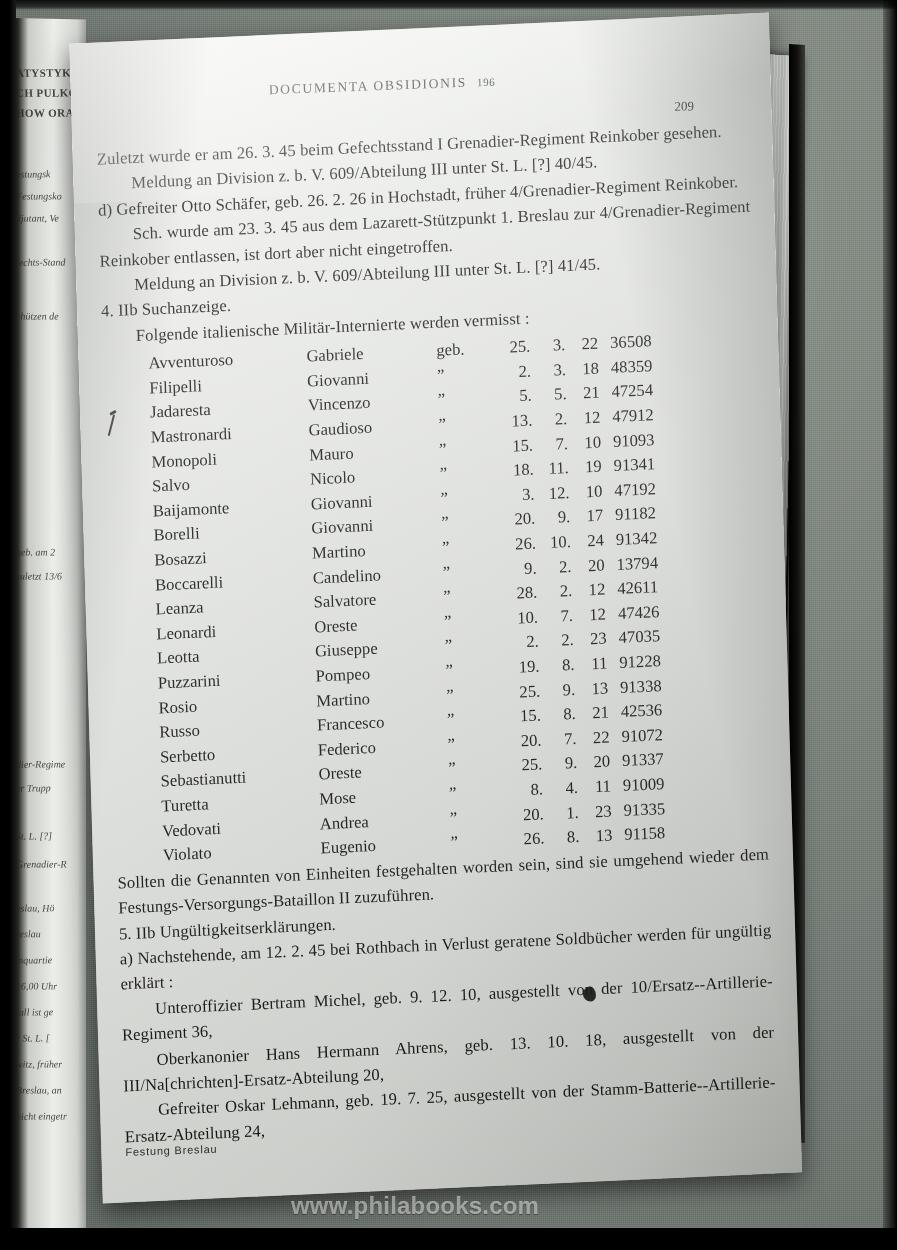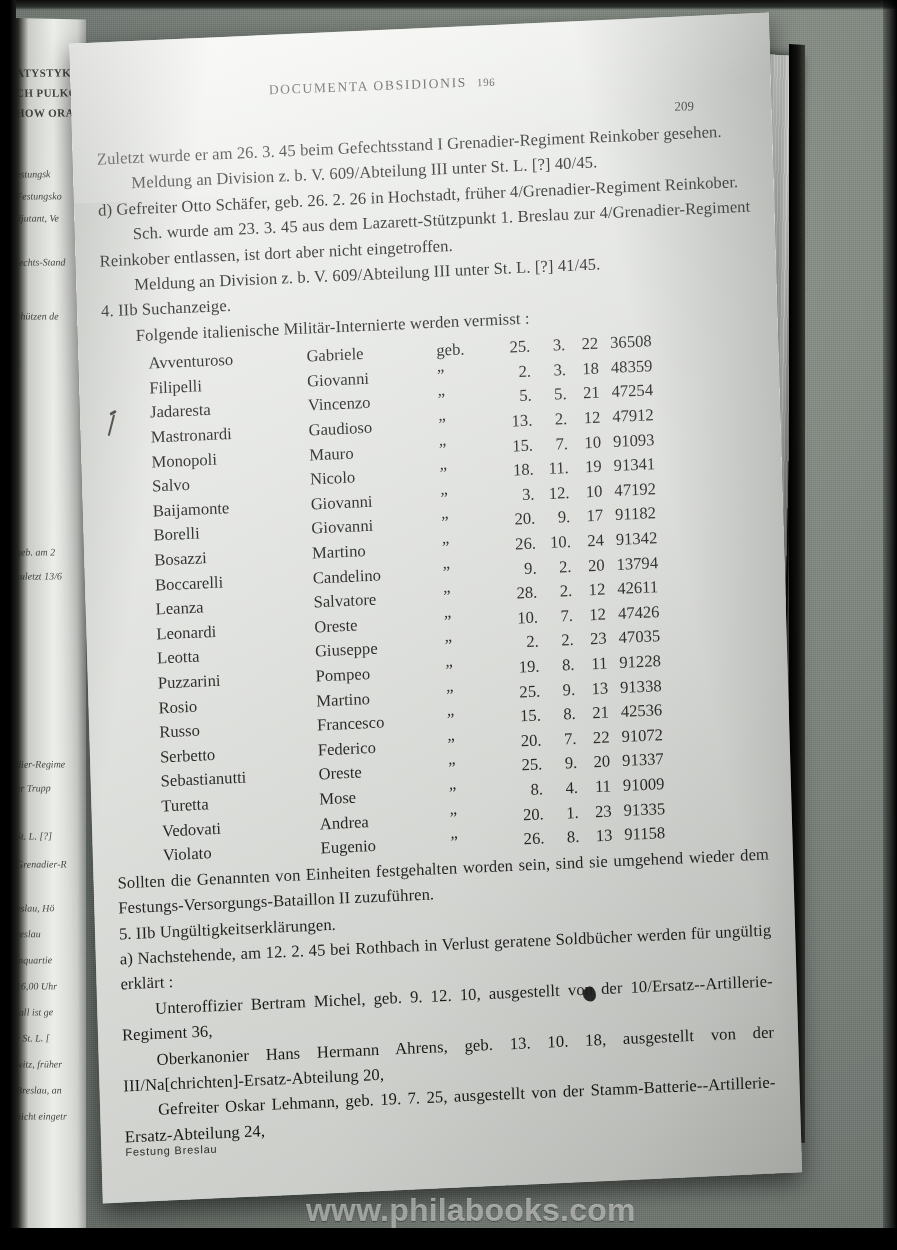--- a/index.html
+++ b/index.html
@@ -272,25 +272,25 @@
     left: -40px; top: -30px;
     width: 820px; height: 190px;
     background: linear-gradient(165deg, rgba(255,255,255,.55), rgba(255,255,255,0) 70%);
     z-index: 5;
     pointer-events: none;
   }
 
   
   #watermark {
     position: absolute;
-    left: 306px; top: 1192px;
+    left: 291px; top: 1192px;
     z-index: 60;
     font-family: "Liberation Sans", sans-serif;
     font-weight: 700;
-    font-size: 32px;
+    font-size: 24px;
     letter-spacing: .2px;
     color: rgba(255,255,255,.50);
     text-shadow: 0 1px 1px rgba(0,0,0,.35);
     white-space: nowrap;
     text-align: center;
   }
 </style>
 </head>
 <body>
 

